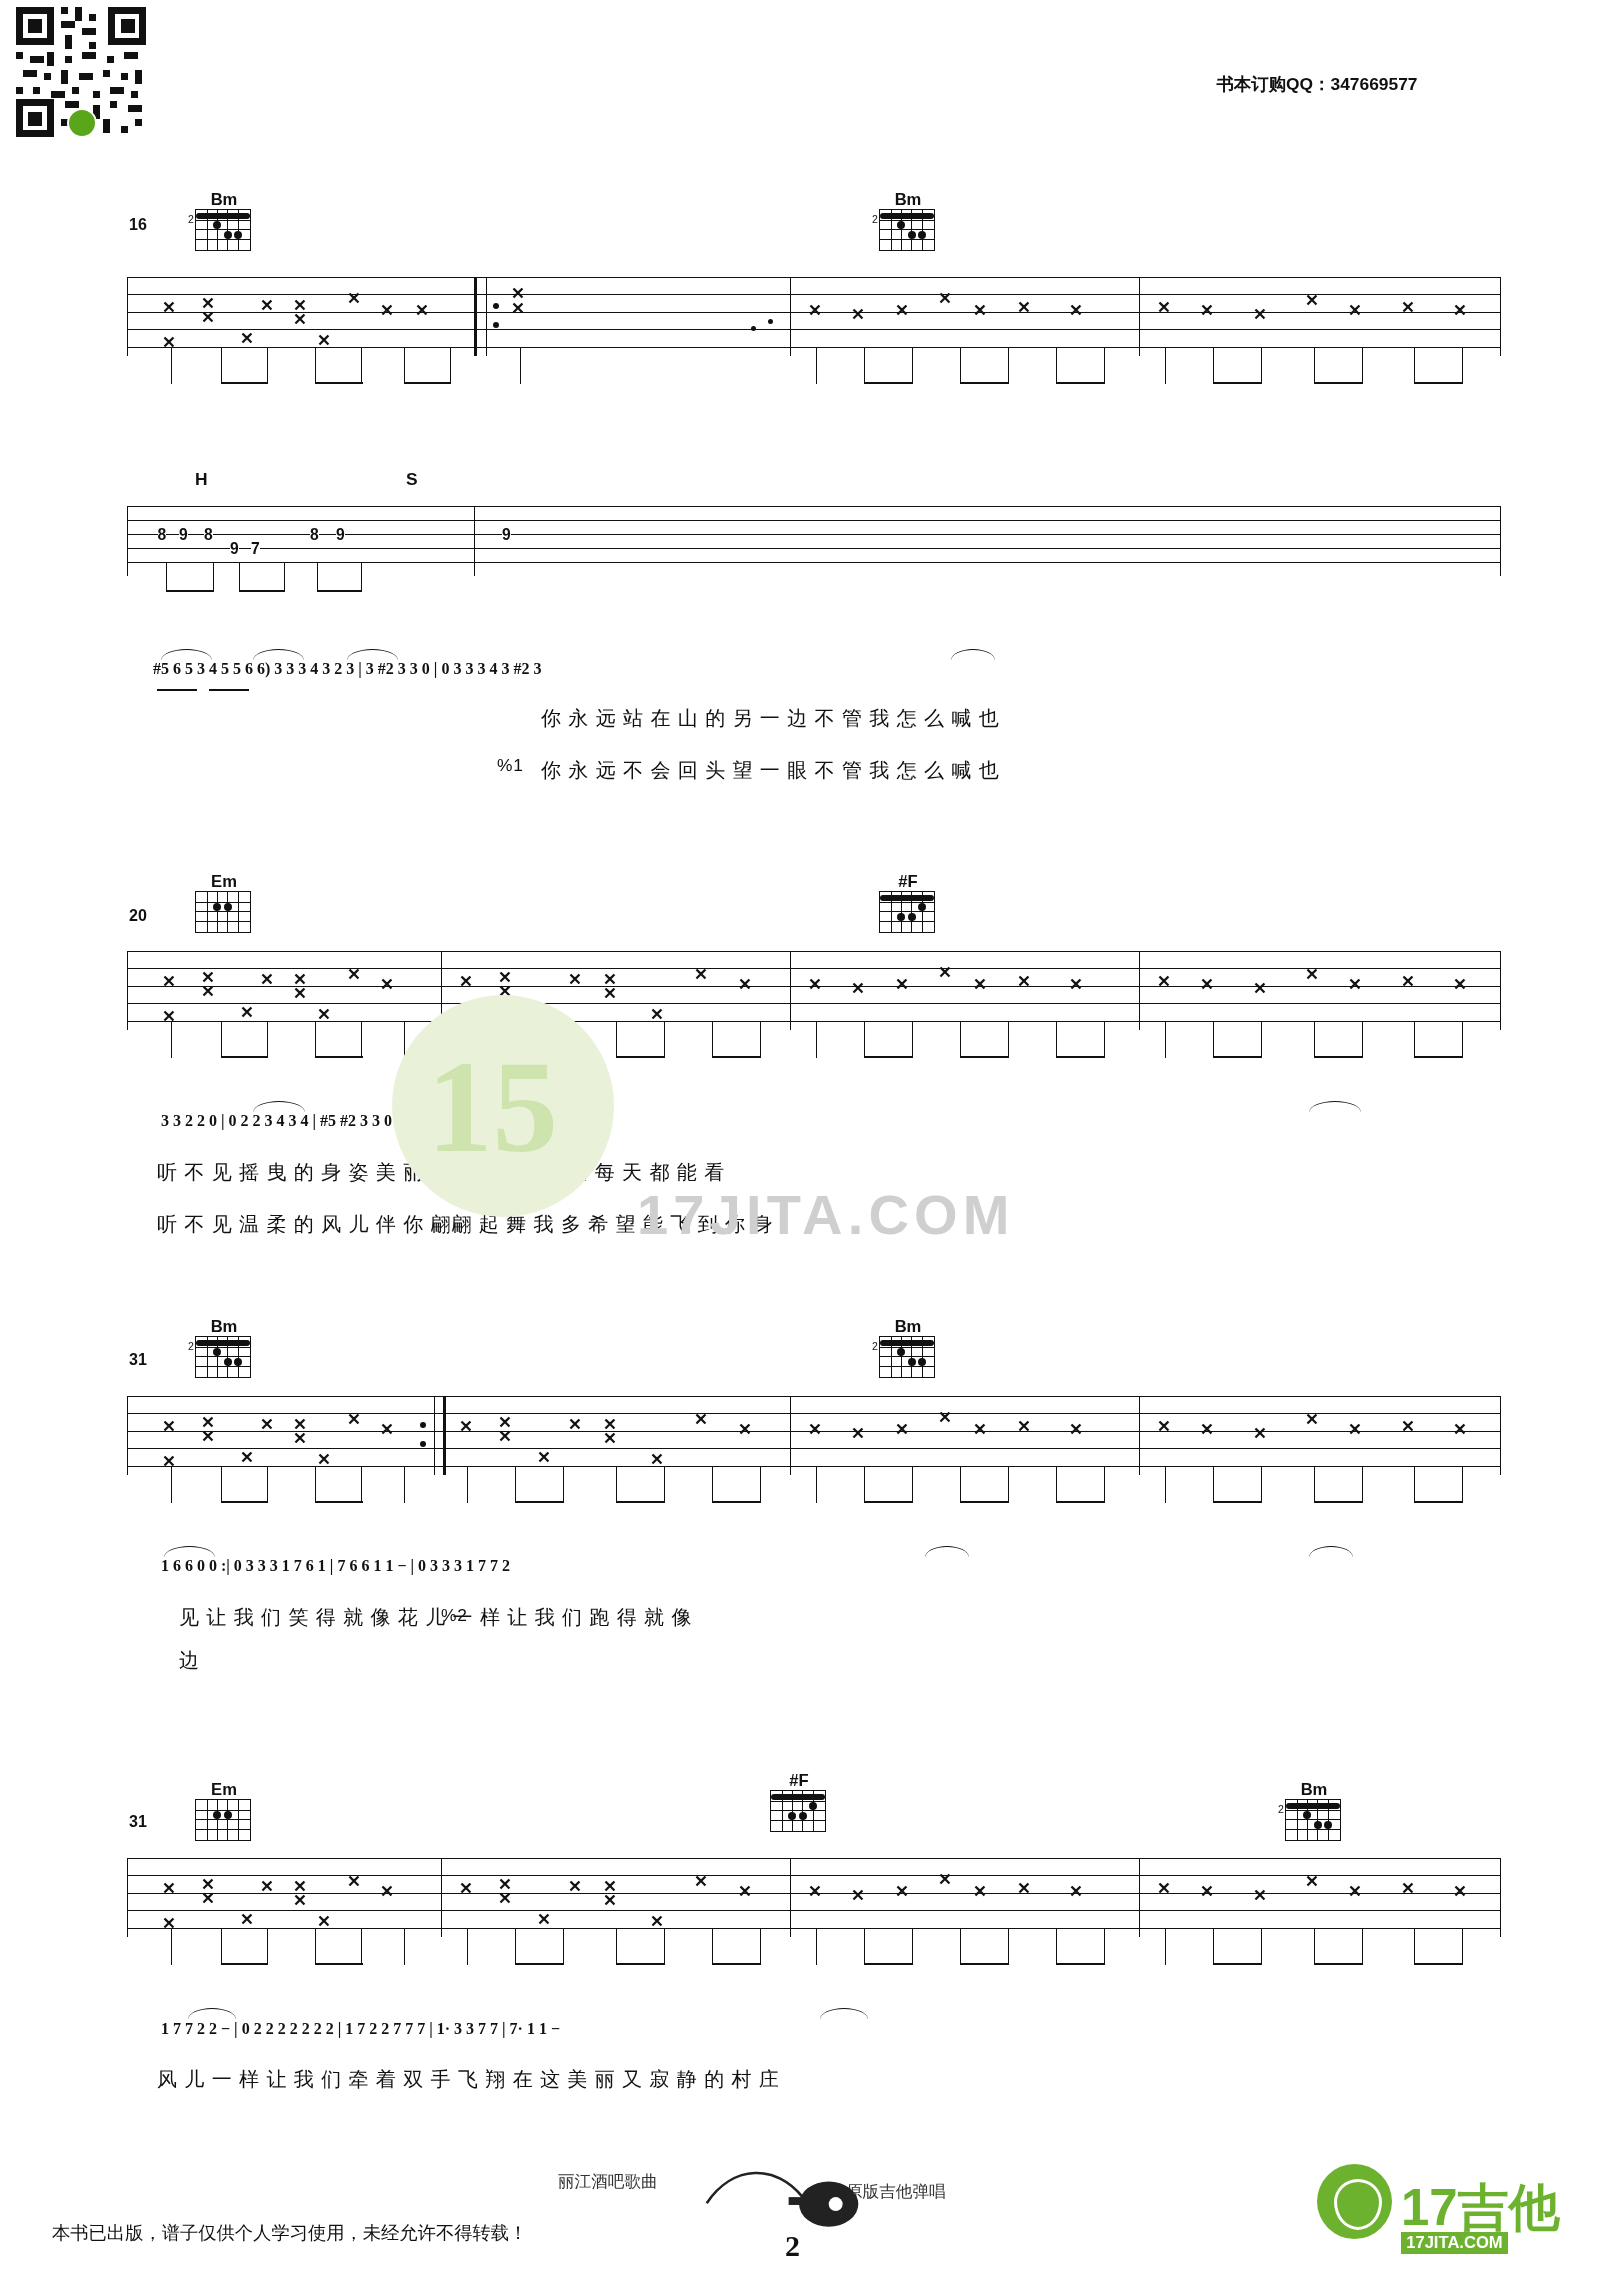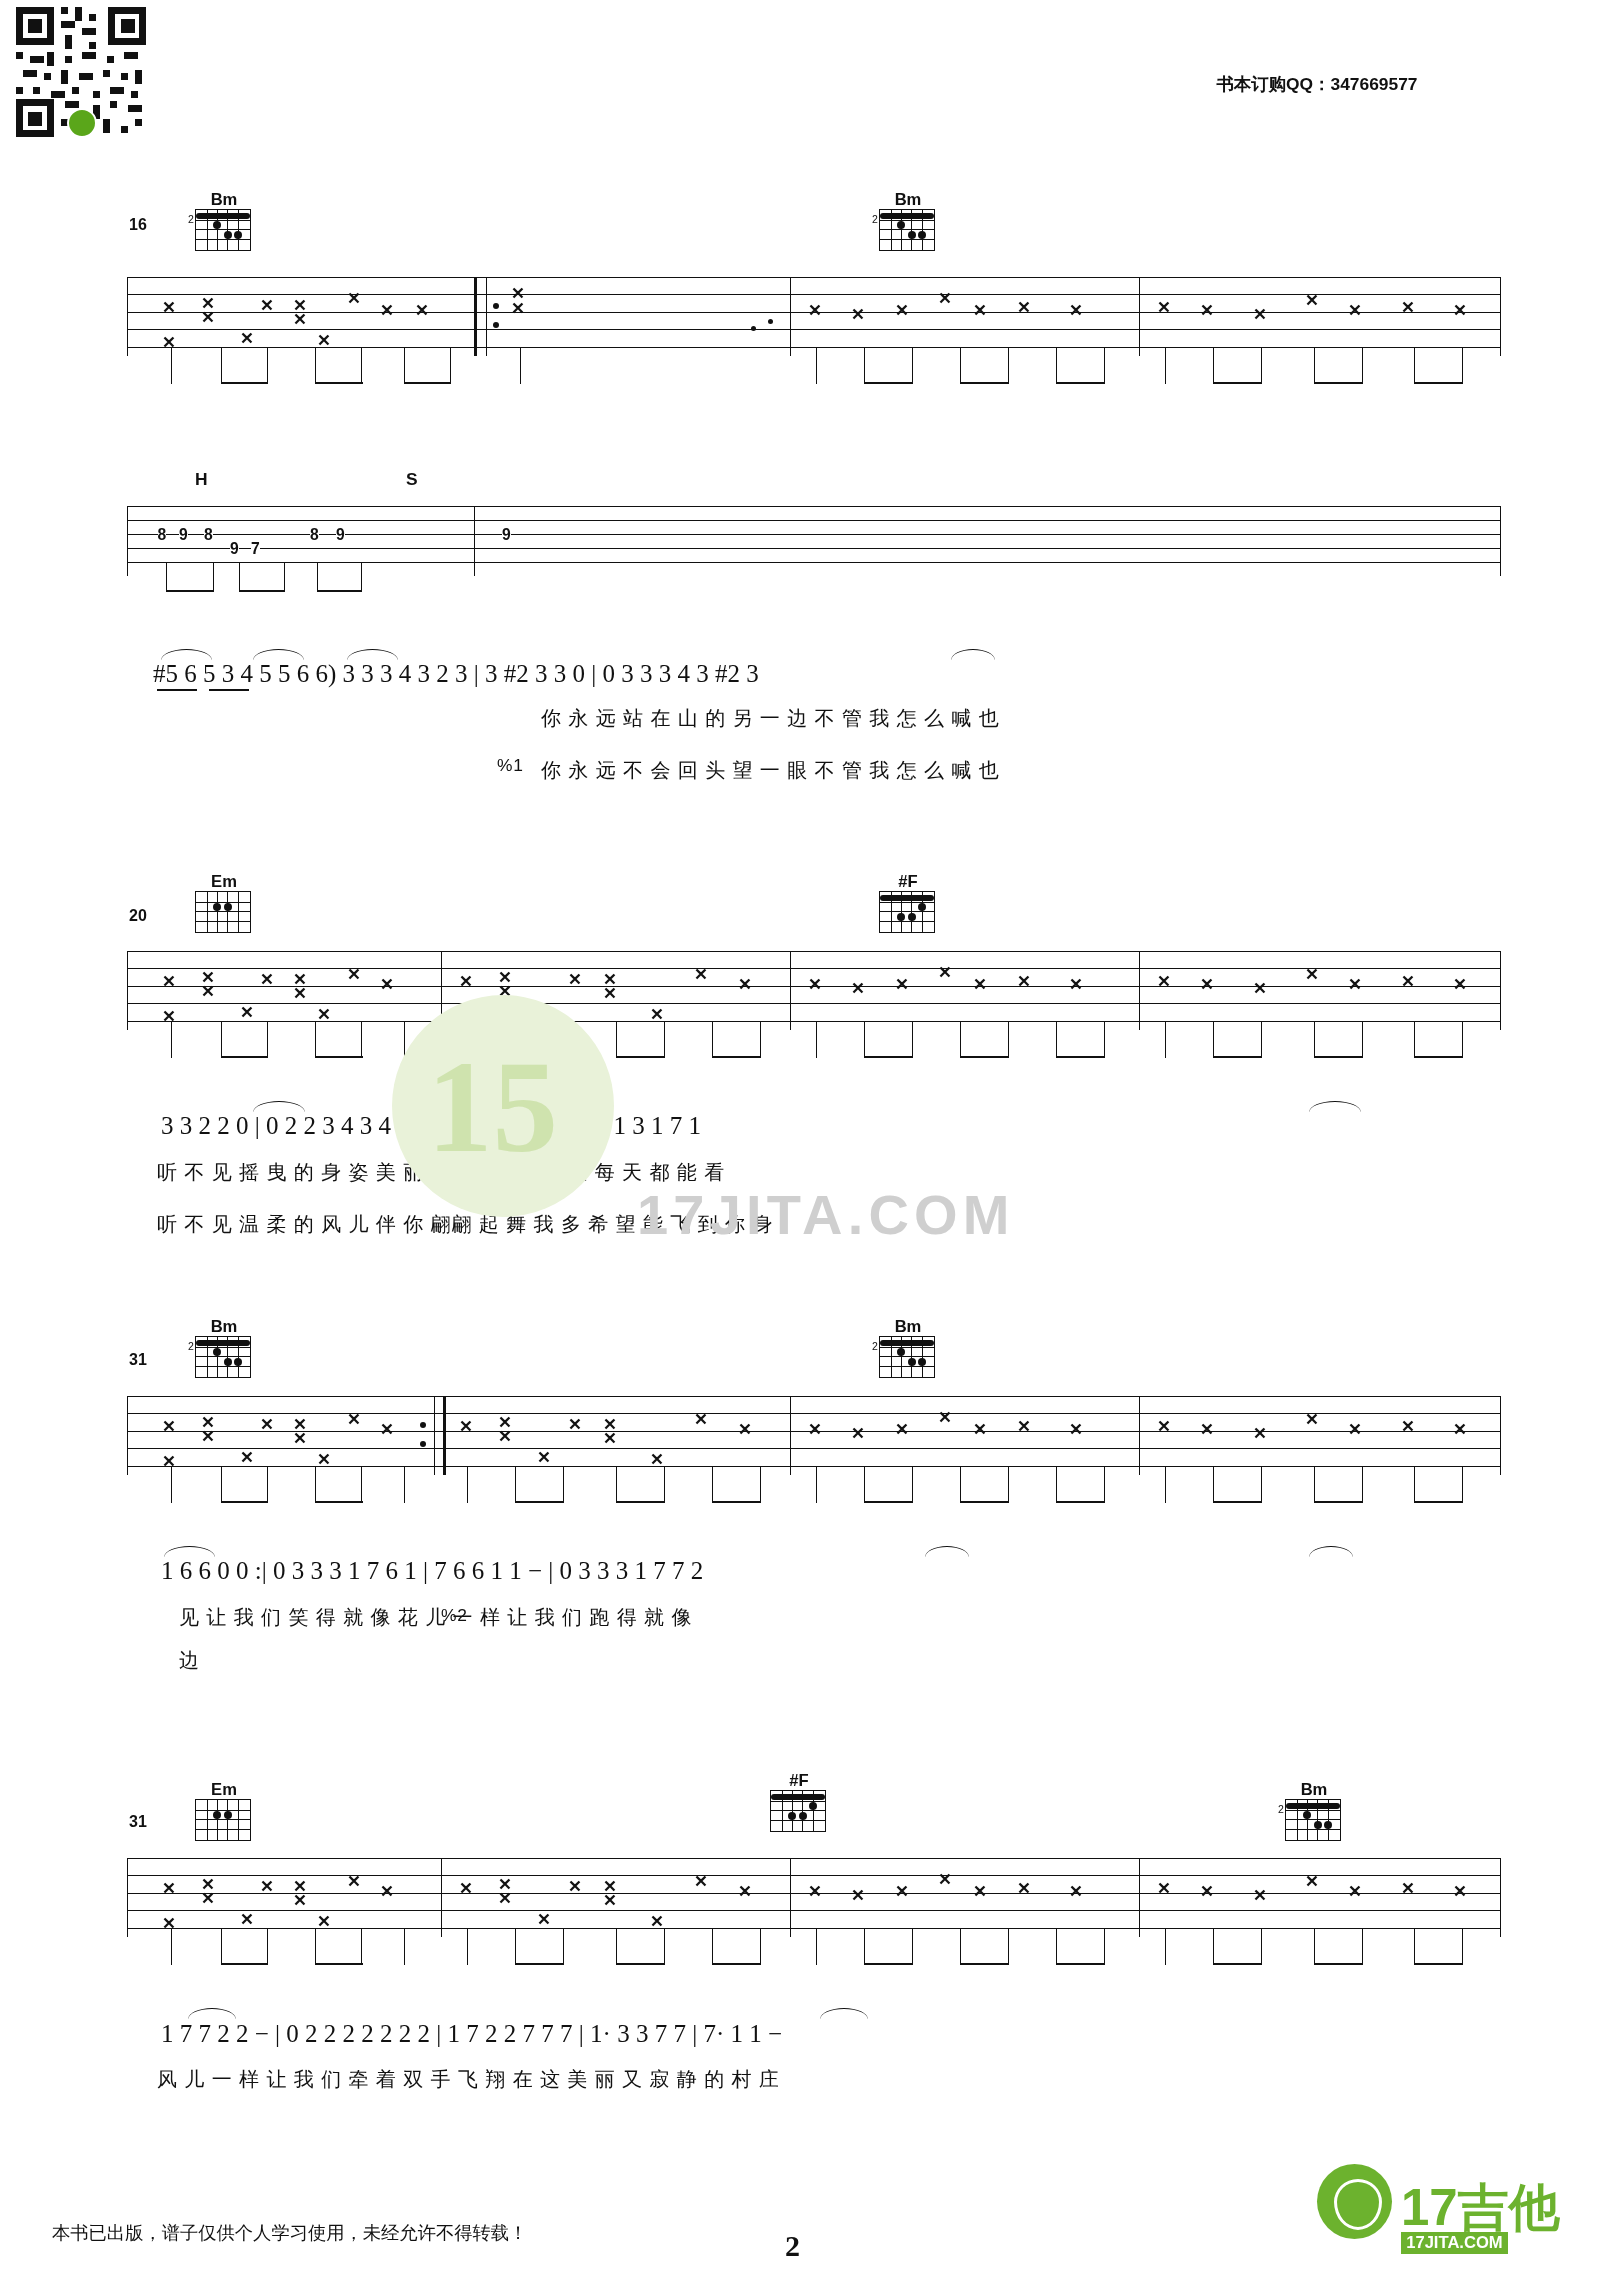--- a/index.html
+++ b/index.html
@@ -32,21 +32,21 @@
   .chord .fing{position:absolute;font-size:10.5px;}
 
   
   .xm{position:absolute;font-size:16.6px;font-weight:bold;line-height:16.6px;color:#111;}
   .stem{position:absolute;width:1.3px;background:#111;}
   .beam{position:absolute;height:1.7px;background:#111;}
   .dotmark{position:absolute;width:5.2px;height:5.2px;border-radius:50%;background:#111;}
 
   
   .numline{position:absolute;left:0;right:0;}
-  .num{position:absolute;font-size:25px;font-weight:normal;font-family:"Liberation Serif",serif;white-space:nowrap;}
+  .num{position:absolute;font-size:16px;font-weight:bold;font-family:"Liberation Serif",serif;white-space:nowrap;}
   .lyr{position:absolute;font-size:20px;white-space:nowrap;letter-spacing:0.9px;}
   .underline{position:absolute;height:1.7px;background:#111;}
   .slur{position:absolute;border-top:1.7px solid #111;border-radius:50%/100% 100% 0 0;height:10.5px;}
   .repeat-dots{position:absolute;}
   .repeat-dots i{position:absolute;display:block;width:6.1px;height:6.1px;border-radius:50%;background:#111;}
 
   
   .wm{position:absolute;left:375px;top:986px;width:907px;height:262px;pointer-events:none;}
   .wm .ring{position:absolute;left:17.4px;top:8.7px;width:222px;height:222px;border-radius:50%;background:#e9f2d9;}
   .wm .g17{position:absolute;left:52px;top:45px;font-size:131px;font-weight:bold;color:#cfe3ae;font-family:"Liberation Serif",serif;}
@@ -707,20 +707,31 @@
 
   <div class="wm">
     <div class="ring"></div>
     <div class="g17">15</div>
     <div class="gdom">17JITA.COM</div>
   </div>
 
   <div class="footer-note">本书已出版，谱子仅供个人学习使用，未经允许不得转载！</div>
   <div class="pageno">2</div>
 
+  <div class="fguitar">
+    <div class="fg-l">丽江酒吧歌曲</div>
+    <div class="fg-r">原版吉他弹唱</div>
+    <svg width="183" height="79" style="position:absolute;left:140px;top:0;" viewBox="0 0 210 90">
+      <path d="M10 55 C 40 10, 90 10, 120 48" stroke="#222" stroke-width="3" fill="none"></path>
+      <ellipse cx="150" cy="56" rx="34" ry="26" fill="#222"></ellipse>
+      <ellipse cx="140" cy="52" rx="20" ry="18" fill="#222"></ellipse>
+      <rect x="104" y="48" width="36" height="9" fill="#222"></rect>
+      <circle cx="158" cy="56" r="8" fill="#fff"></circle>
+    </svg>
+  </div>
 
   <div class="logo17">
     <div class="circ"></div>
     <div class="gtr"></div>
     <div class="txt">17吉他</div>
     <div class="url">17JITA.COM</div>
   </div>
 
 </div>
 

